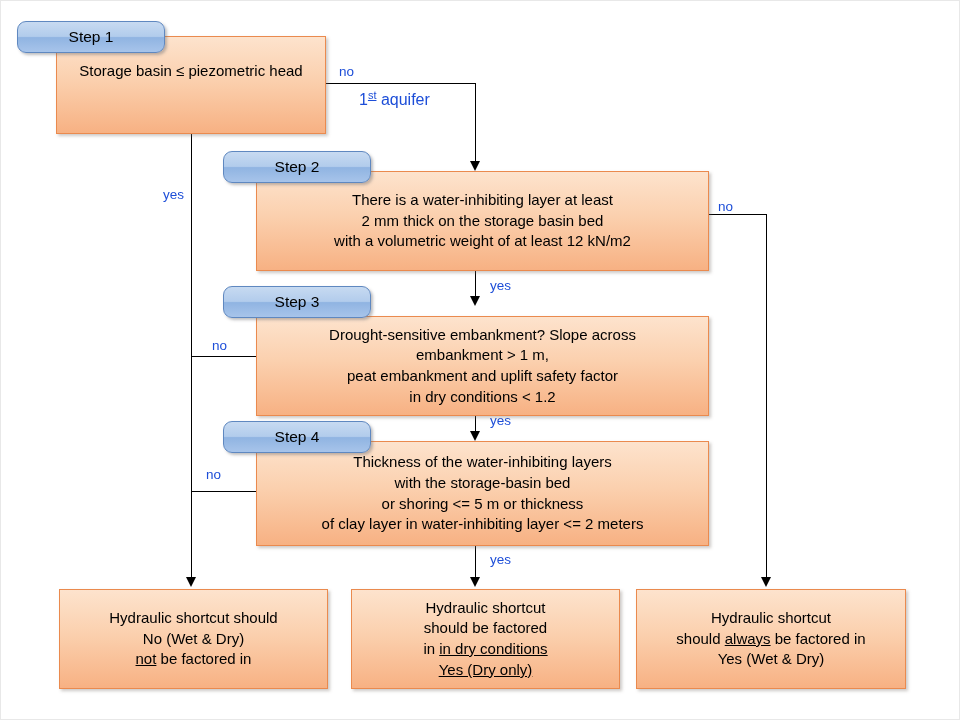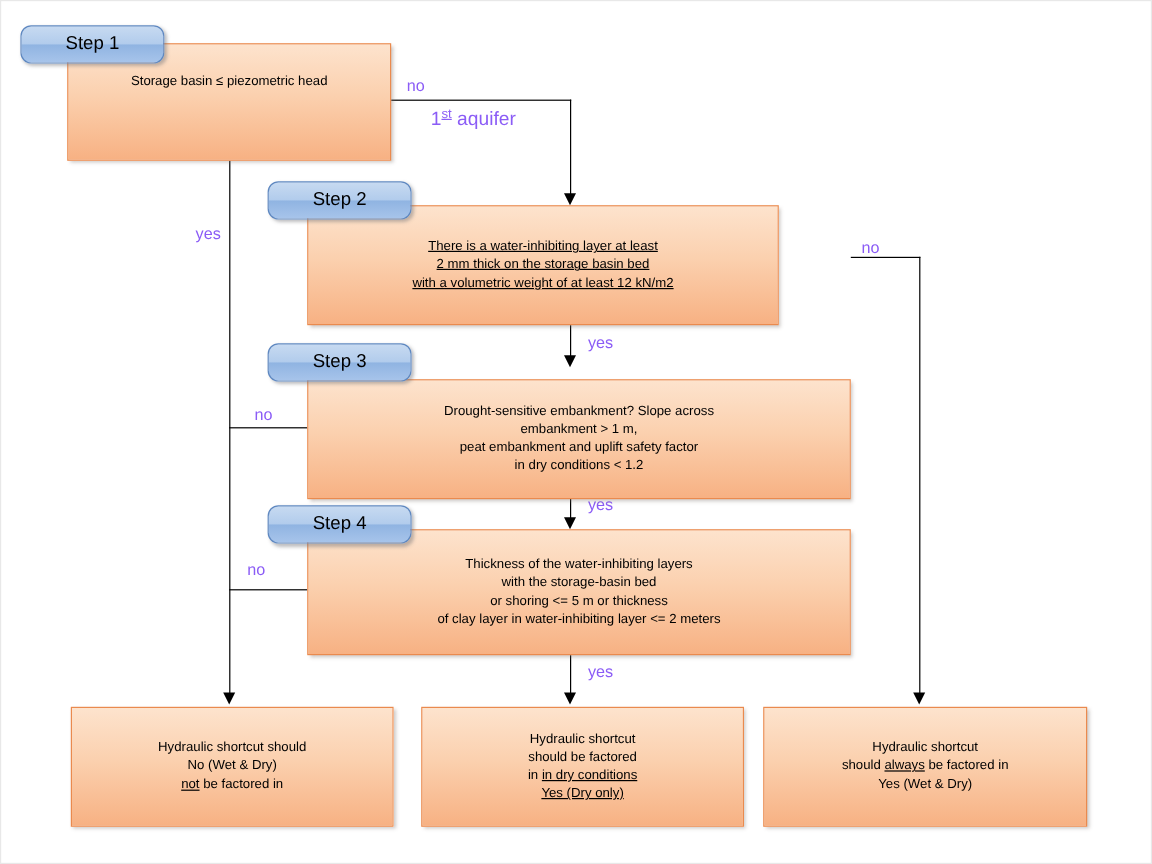--- a/index.html
+++ b/index.html
@@ -26,38 +26,38 @@
     position: absolute;
     box-sizing: border-box;
     background: linear-gradient(to bottom, #fde3cd 0%, #fbd0ae 45%, #f7b183 100%);
     border: 1px solid #ea8a4e;
     box-shadow: 2px 2px 3px rgba(120,110,105,0.38);
     display: flex;
     align-items: center;
     justify-content: center;
     text-align: center;
     color: #000000;
-    font-size: 11px;
+    font-size: 15px;
     line-height: 1.38;
     padding: 2px 6px;
   }
   .box .txt { width: 100%; }
   .box .line { display: block; white-space: nowrap; }
 
   
   #box-step1 { align-items: flex-start; }
   #box-step1 .txt { padding-top: 22px; }
 
   .u { text-decoration: underline; }
 
   
   .step-badge {
     position: absolute;
     box-sizing: border-box;
-    width: 120px;
+    width: 148px;
     height: 32px;
     border-radius: 9px;
     border: 1px solid #5f88c0;
     background: linear-gradient(to bottom, #c7daf1 0%, #b2ccec 48%, #90b4e2 52%, #a7c4ea 100%);
     box-shadow: 2px 2px 3px rgba(110,110,115,0.45);
     display: flex;
     align-items: center;
     justify-content: center;
     font-size: 15.5px;
     color: #000000;
@@ -81,21 +81,21 @@
     width: 0; height: 0;
     border-left: 5.5px solid transparent;
     border-right: 5.5px solid transparent;
     border-top: 10px solid #000000;
   }
 
   
   .elabel {
     position: absolute;
     font-size: 13.5px;
-    color: #8b5cf6;
+    color: #1d4ed8;
     white-space: nowrap;
   }
   .elabel.big {
     font-size: 16px;
   }
   .elabel.big sup {
     font-size: 11px;
     vertical-align: super;
     text-decoration: underline;
   }
@@ -149,21 +149,21 @@
 
   <div class="elabel" style="left:489px; top:551px;">yes</div>
 
   <div class="box" id="box-step1" style="left:55px; top:35px; width:270px; height:98px;">
     <div class="txt">
       <span class="line">Storage basin ≤ piezometric head</span>
     </div>
   </div>
   <div class="step-badge" style="left:16px; top:20px;">Step 1</div>
 
-  <div class="box" style="left:255px; top:170px; width:393px; height:100px;text-decoration:underline;">
+  <div class="box" style="left:255px; top:170px; width:453px; height:100px;">
     <div class="txt">
       <span class="line">There is a water-inhibiting layer at least</span>
       <span class="line">2 mm thick on the storage basin bed</span>
       <span class="line">with a volumetric weight of at least 12 kN/m2</span>
     </div>
   </div>
   <div class="step-badge" style="left:222px; top:150px;">Step 2</div>
 
   <div class="box" style="left:255px; top:315px; width:453px; height:100px;">
     <div class="txt">

